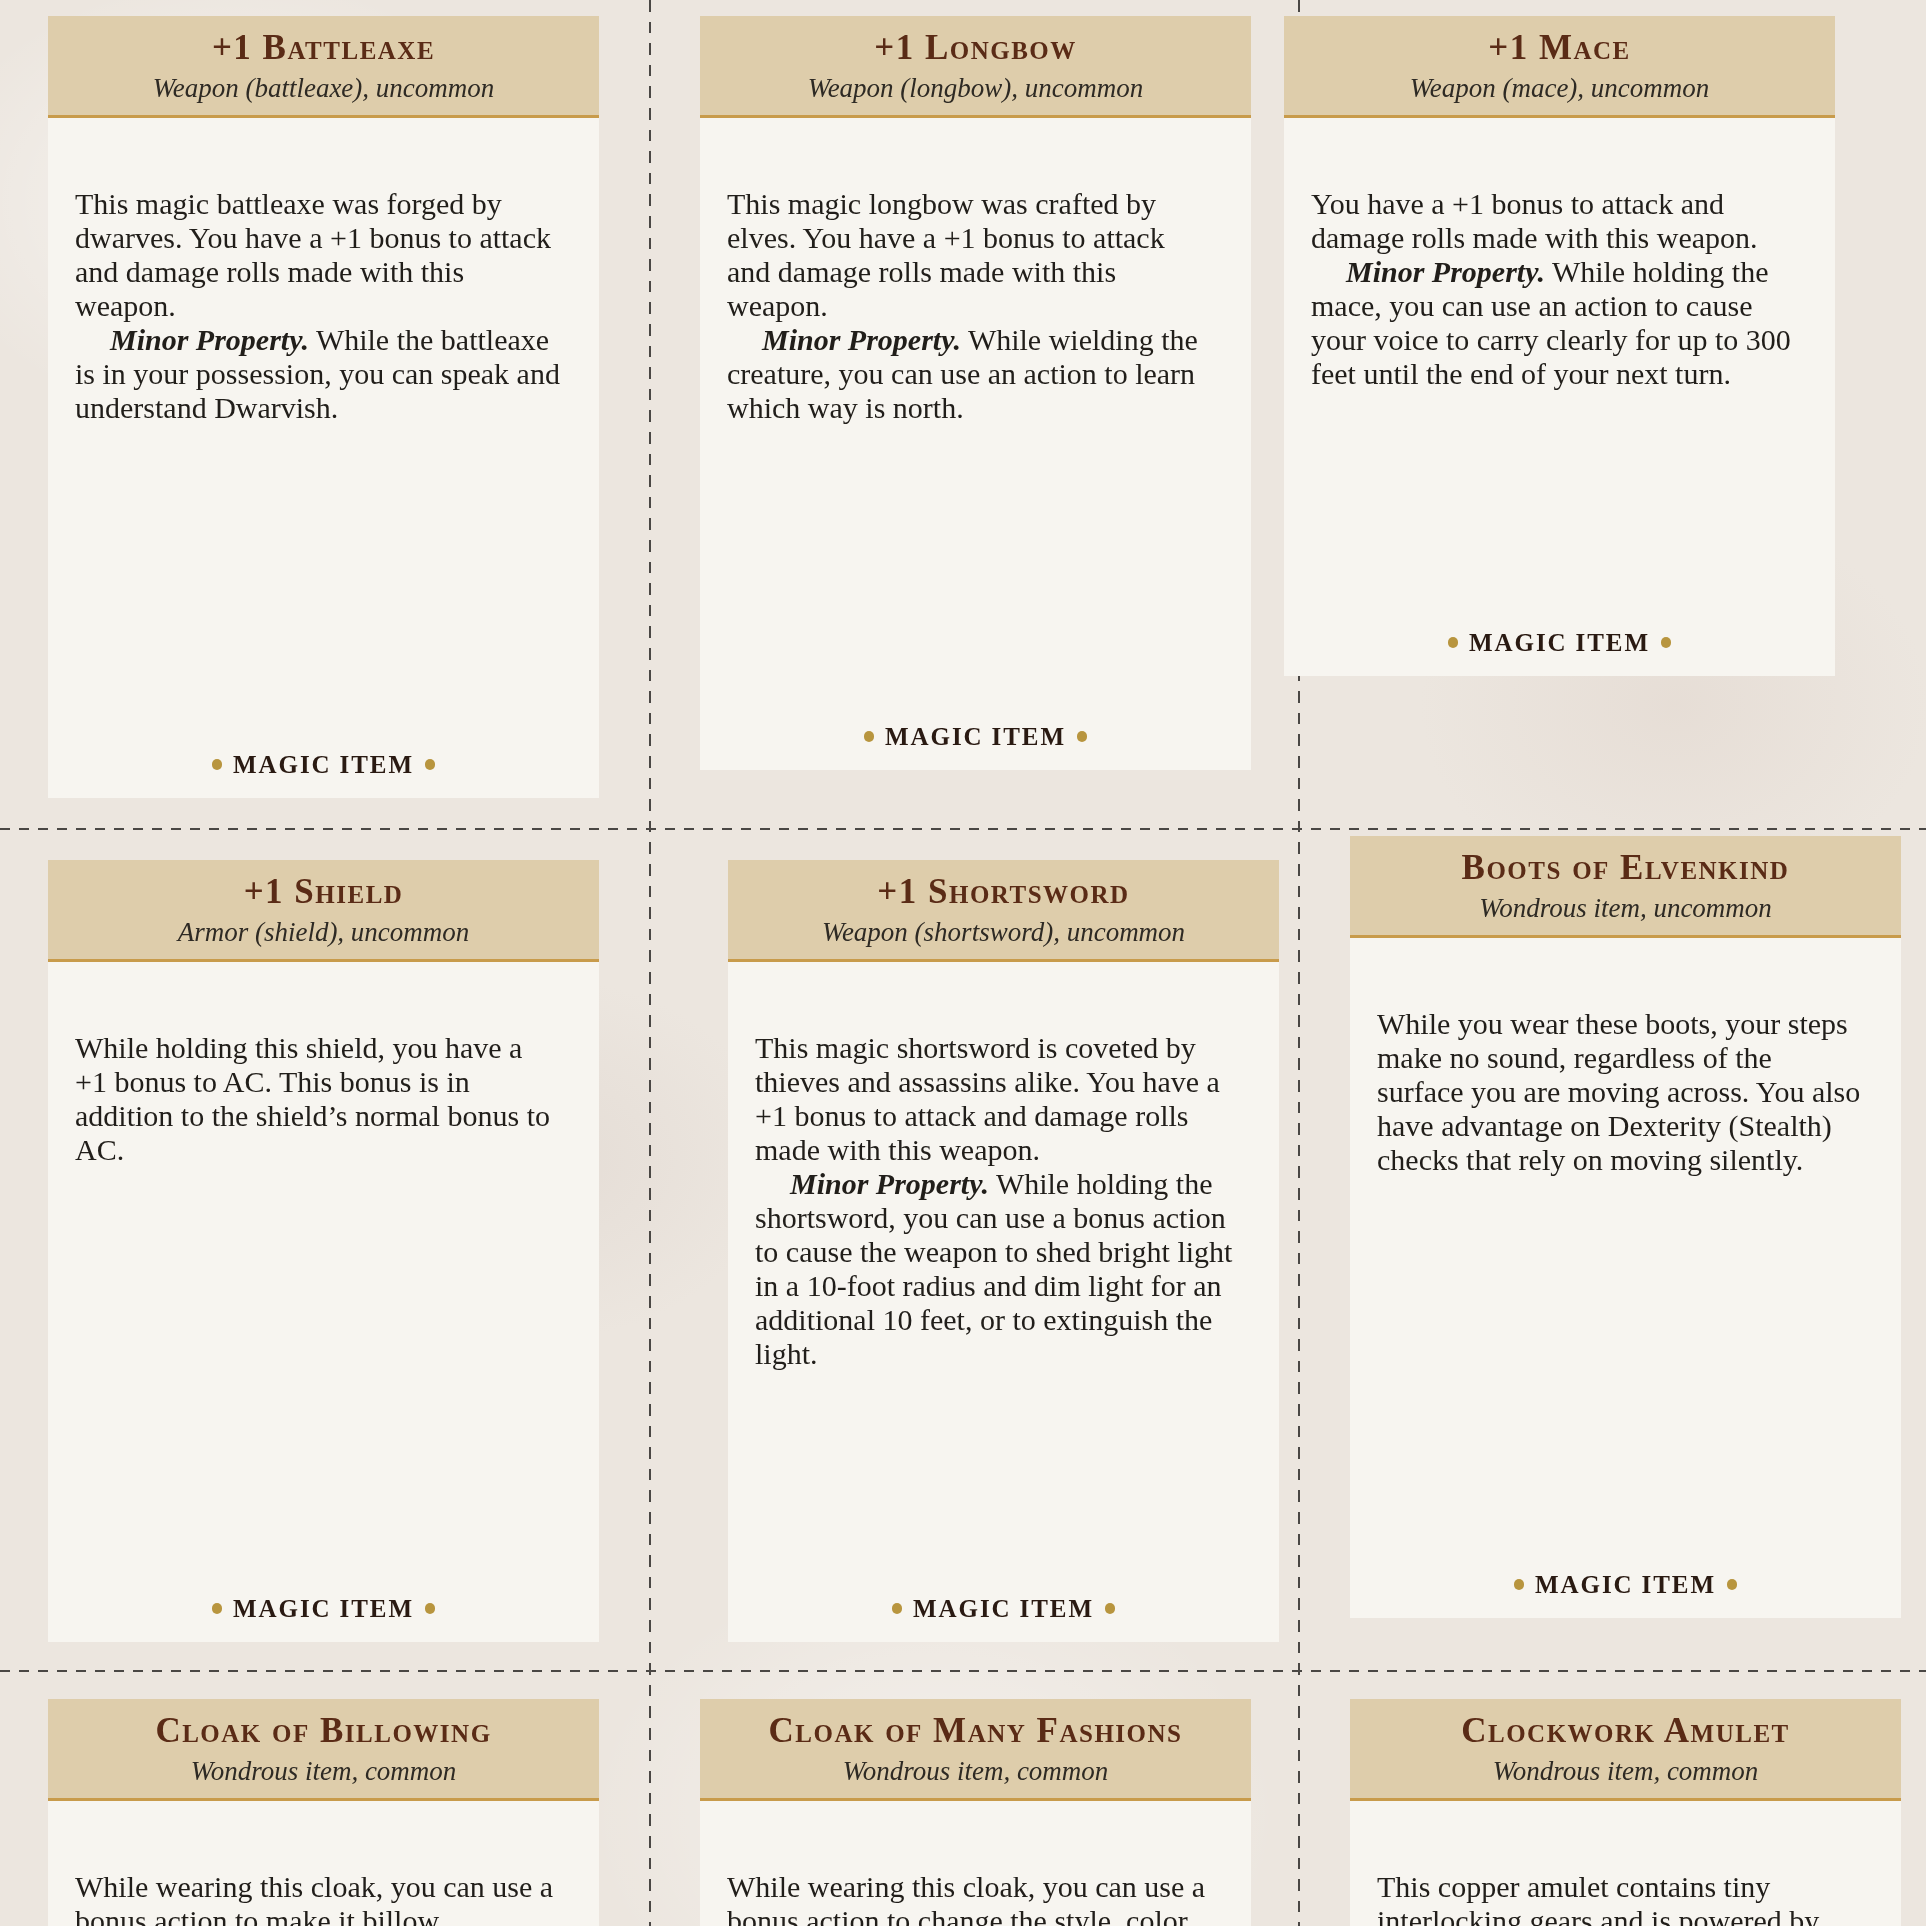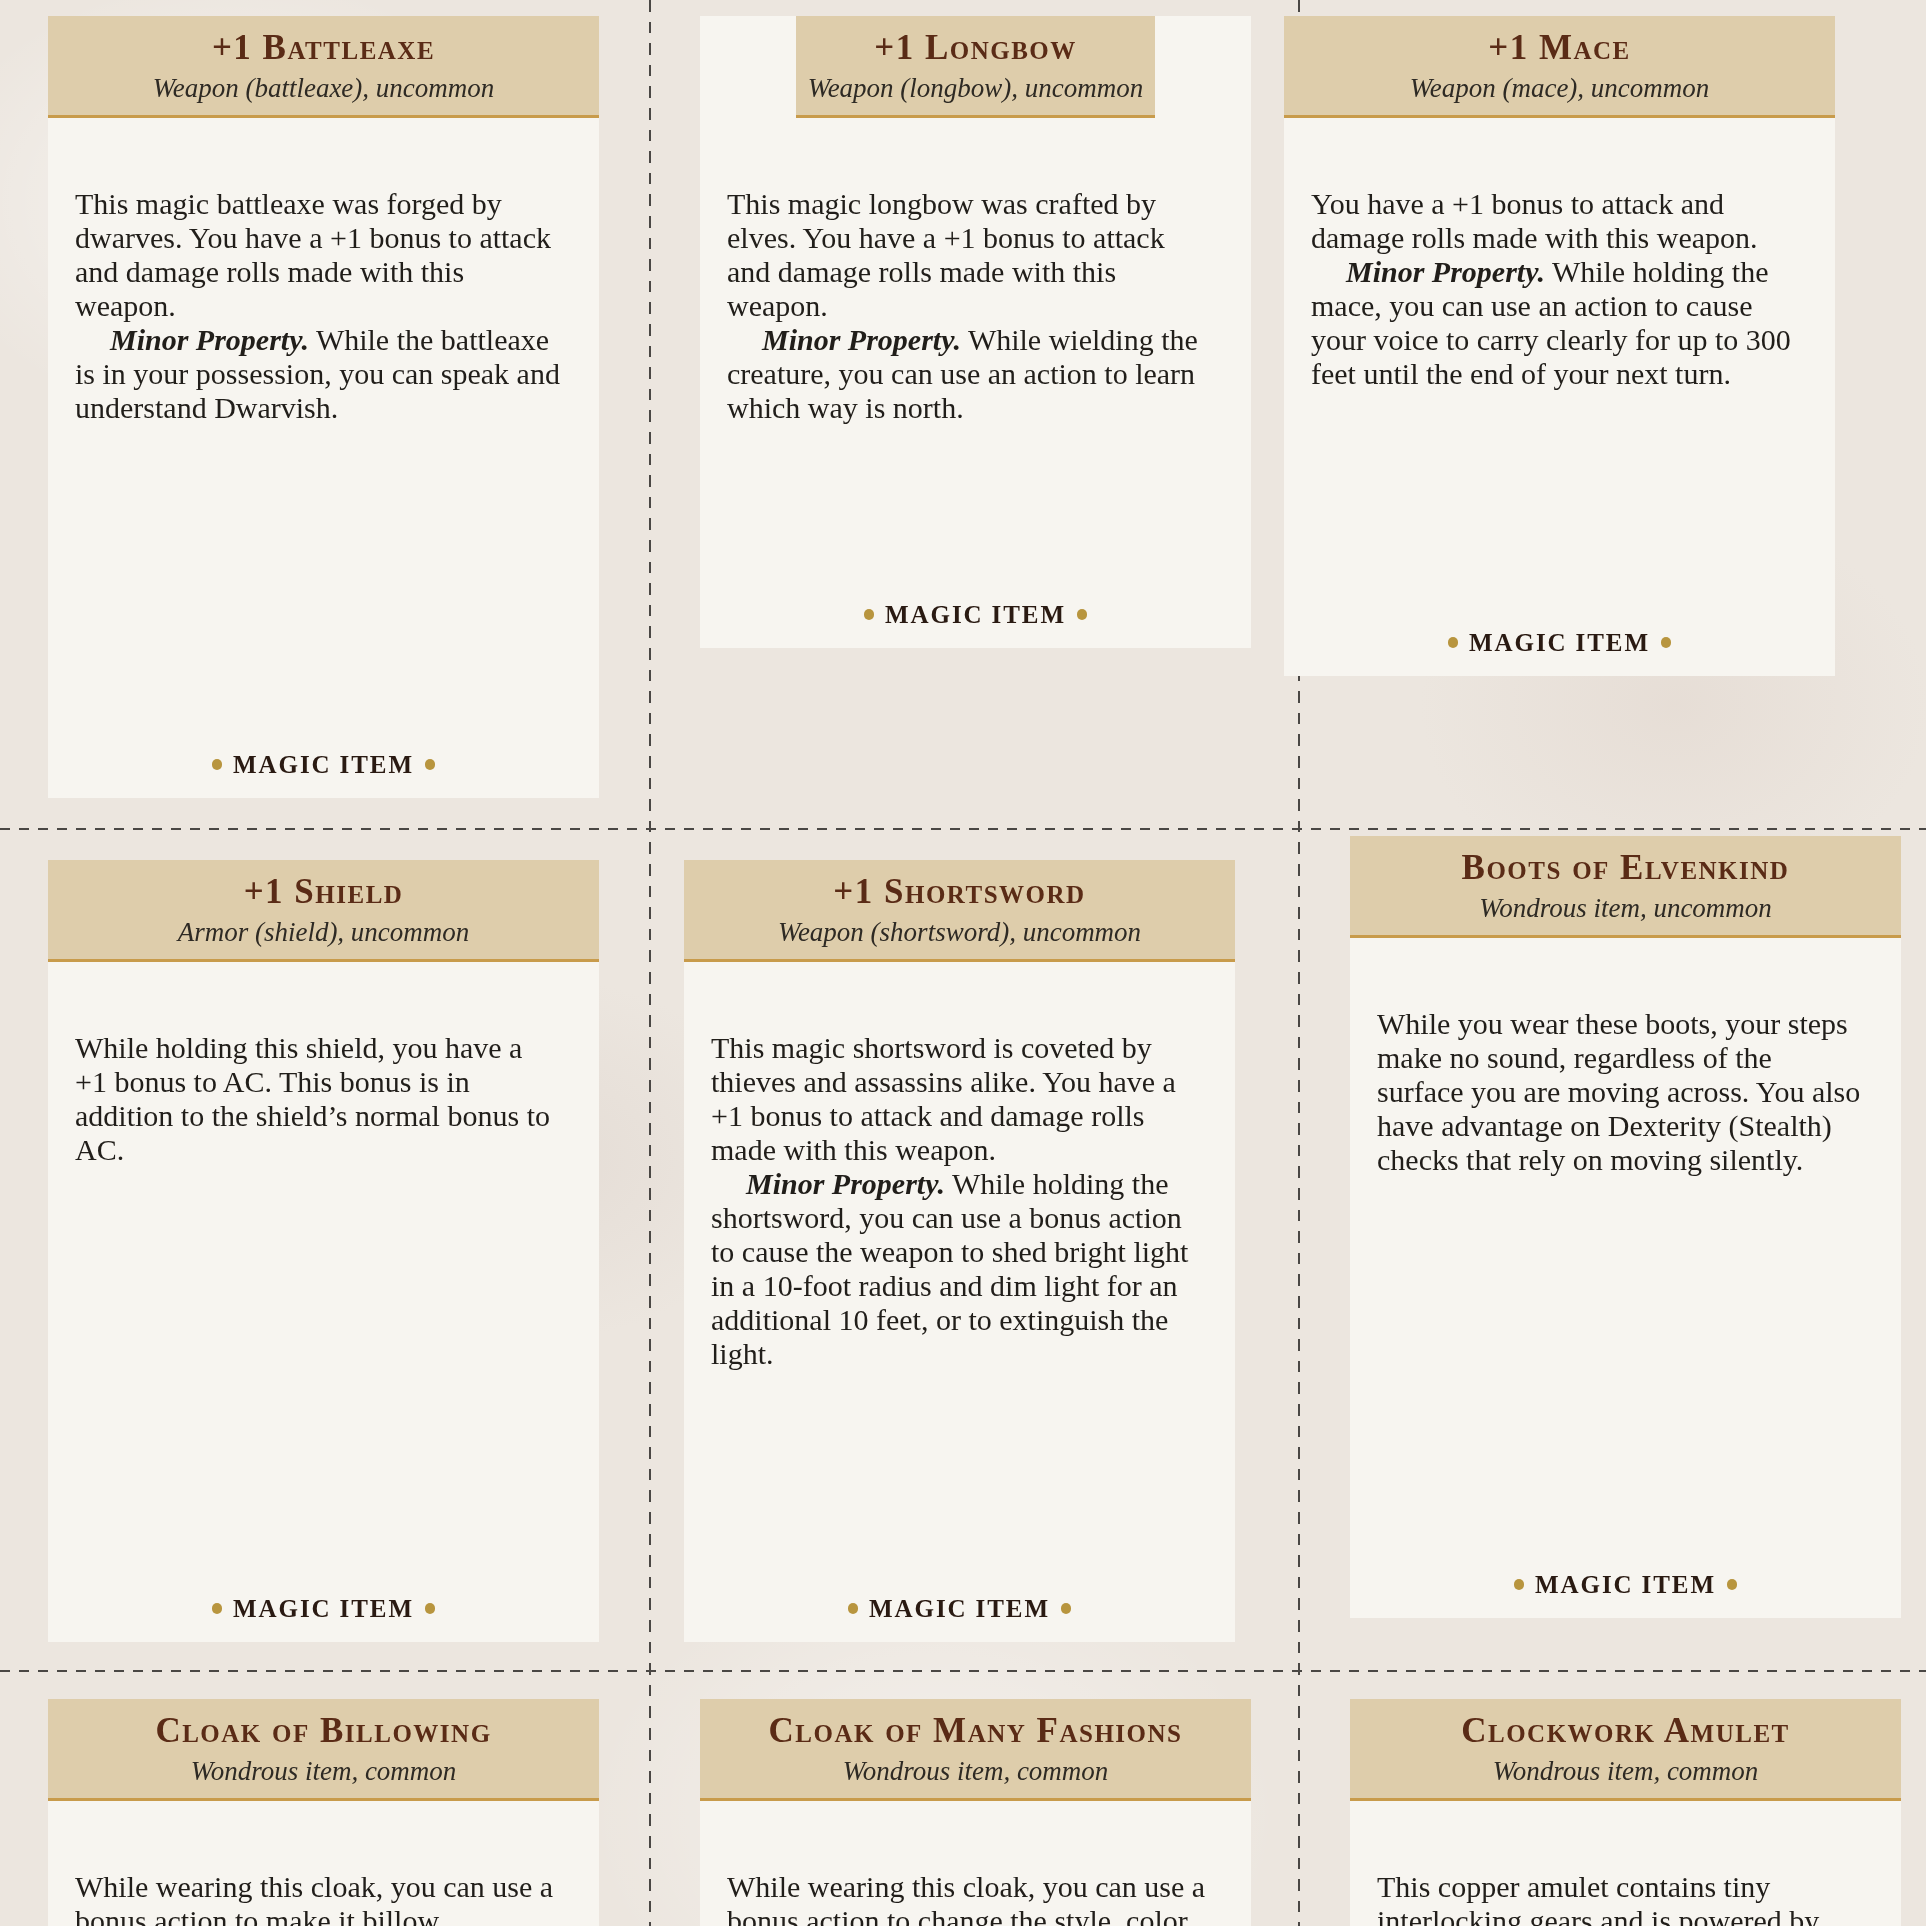--- a/index.html
+++ b/index.html
@@ -45,24 +45,24 @@
     position: absolute;
     z-index: 1;
     width: 551px;
     background: #f7f5f0;
     display: flex;
     flex-direction: column;
     box-sizing: border-box;
     gap: 48px;
   }
   article.card:nth-of-type(1) { left: 48px;  top: 16px;   height: 782px; }
-  article.card:nth-of-type(2) { left: 700px; top: 16px;   height: 632px; align-items: center; }
+  article.card:nth-of-type(2) { left: 700px; top: 16px;   height: 754px; }
   article.card:nth-of-type(3) { left: 1284px; top: 16px;   height: 660px; }
   article.card:nth-of-type(4) { left: 48px;  top: 860px; height: 782px; }
-  article.card:nth-of-type(5) { left: 684px; top: 860px; height: 782px; }
+  article.card:nth-of-type(5) { left: 728px; top: 860px; height: 782px; }
   article.card:nth-of-type(6) { left: 1350px; top: 836px; height: 782px; }
   article.card:nth-of-type(7) { left: 48px;  top: 1699px; height: 820px; }
   article.card:nth-of-type(8) { left: 700px; top: 1699px; height: 820px; }
   article.card:nth-of-type(9) { left: 1350px; top: 1699px; height: 820px; }
 
   .card-header {
     background: #decdab;
     border-bottom: 3.9px solid #c89b4b;
     text-align: center;
     padding: 10px 11.6px 11.6px 11.6px;

